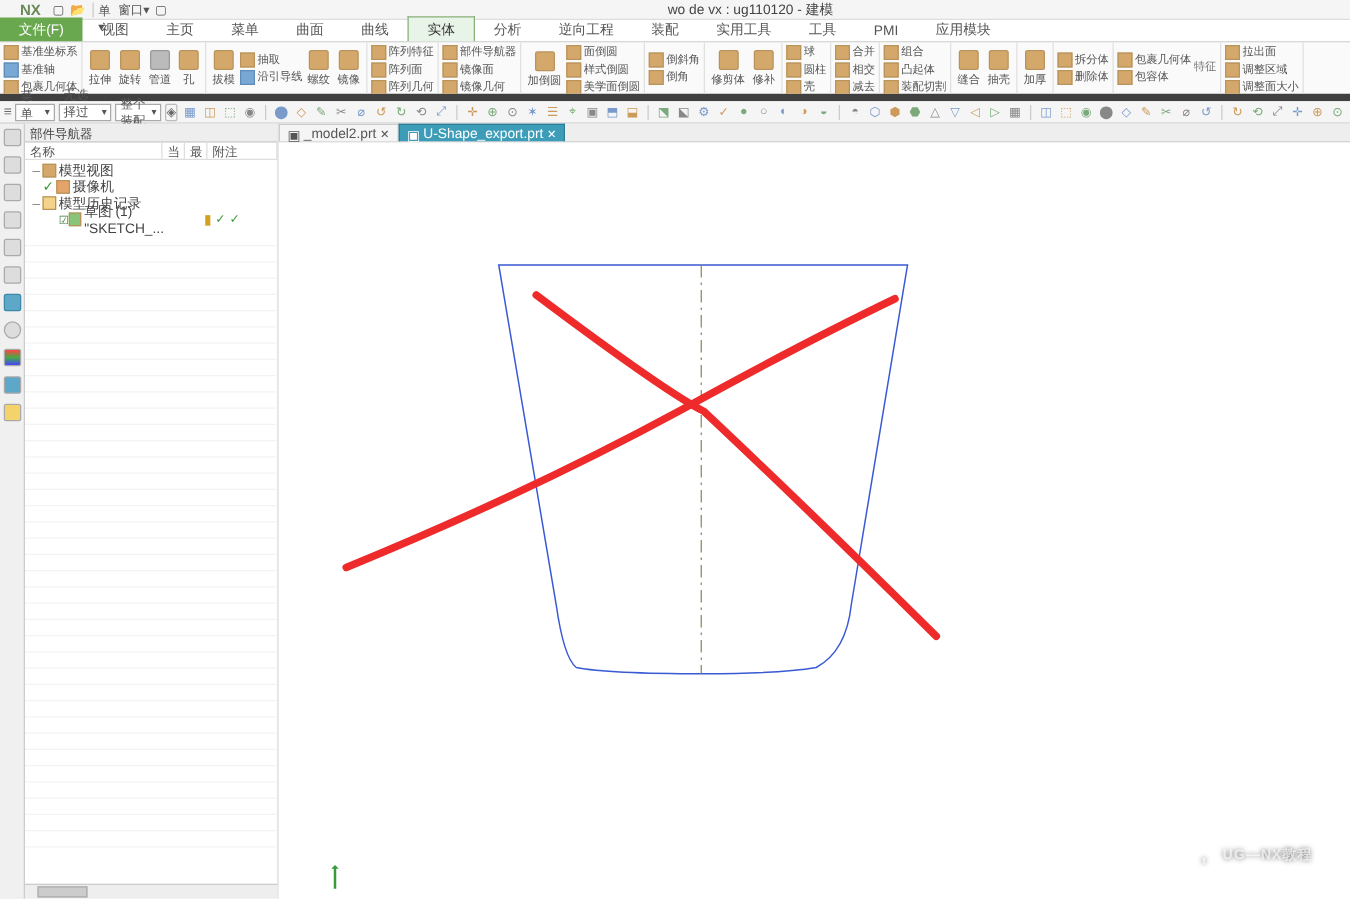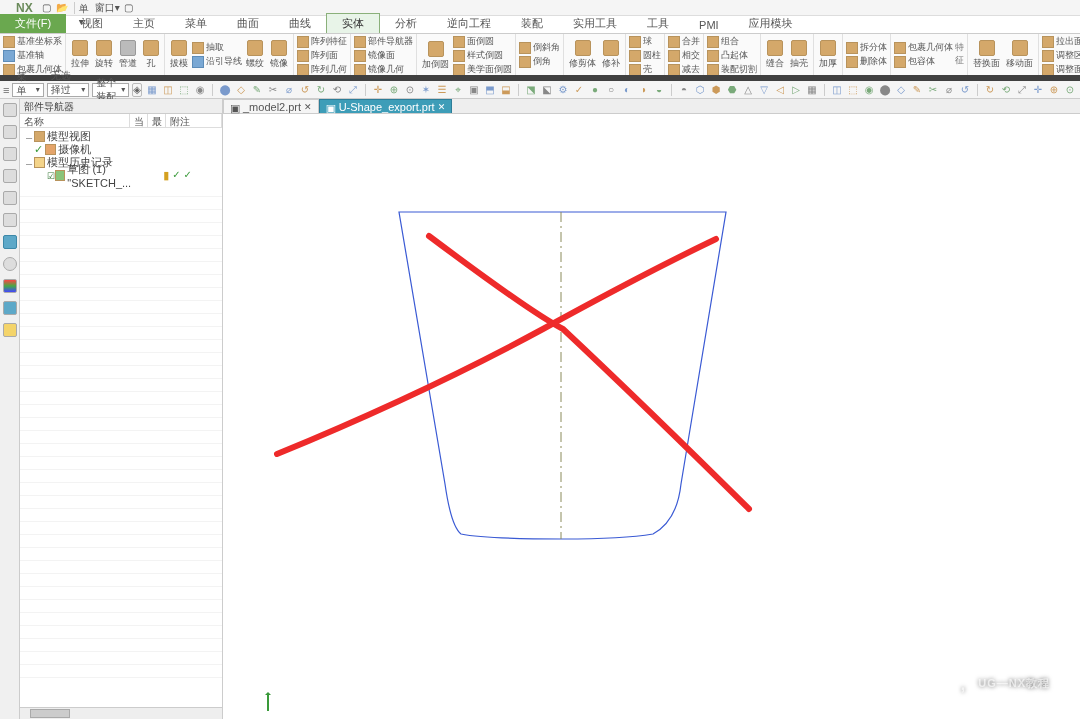--- a/index.html
+++ b/index.html
@@ -86,20 +86,21 @@
 <body>
 
 <div class="titlebar">
   <span class="nx-logo">NX</span>
   <span class="tb-icon">▢</span>
   <span class="tb-icon">📂</span>
   <span class="tb-sep"></span>
   <span class="tb-icon">菜单▾</span>
   <span class="tb-icon" style="width:auto">窗口▾</span>
   <span class="tb-icon">▢</span>
+  <span class="title-text">wo de vx : ug110120 - 建模</span>
 </div>
 
 <div class="menutabs">
   <div class="menutab" style="background:#6aa84f;color:#fff">文件(F)</div>
   <div class="menutab">视图</div>
   <div class="menutab">主页</div>
   <div class="menutab">菜单</div>
   <div class="menutab">曲面</div>
   <div class="menutab">曲线</div>
   <div class="menutab active">实体</div>
@@ -356,32 +357,20 @@
             <span class="sico"></span>
             <span class="slbl">包裹几何体</span>
           </div>
     <div class="rrow">
             <span class="sico"></span>
             <span class="slbl">包容体</span>
           </div>
   </div>
         <div class="rgroup-label" style="margin-top:-2px">特征</div>
       </div>
-    </div>
-  <div class="rgroup">
-      <div class="rgroup-body">
-    <div class="rbtn">
-          <span class="ico"></span>
-          <span class="lbl">替换面</span>
-        </div>
-    <div class="rbtn">
-          <span class="ico"></span>
-          <span class="lbl">移动面</span>
-        </div>
-  </div>
     </div>
   <div class="rgroup">
       <div class="rgroup-body">
         <div class="rcol">
     <div class="rrow">
             <span class="sico"></span>
             <span class="slbl">拉出面</span>
           </div>
     <div class="rrow">
             <span class="sico"></span>

